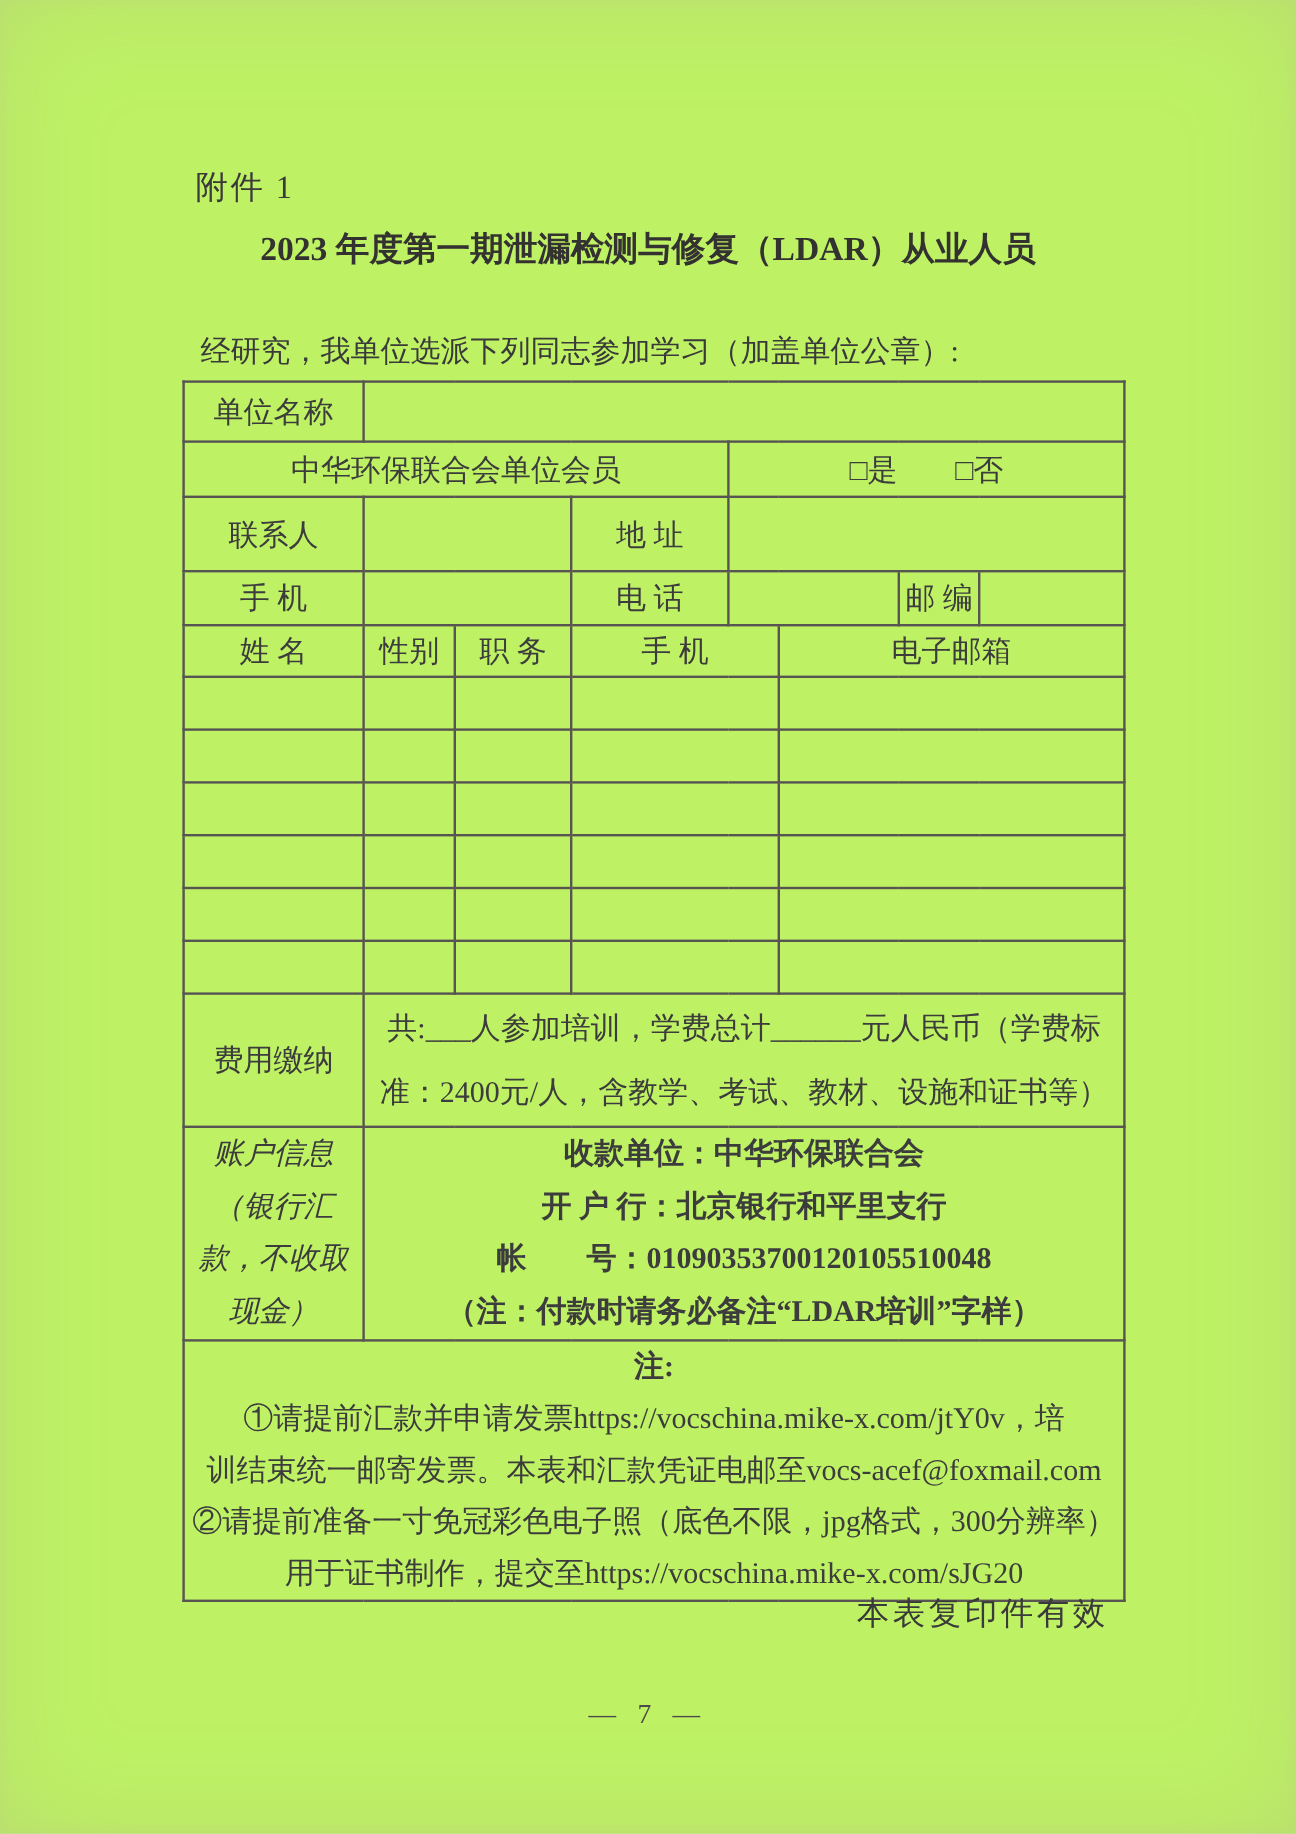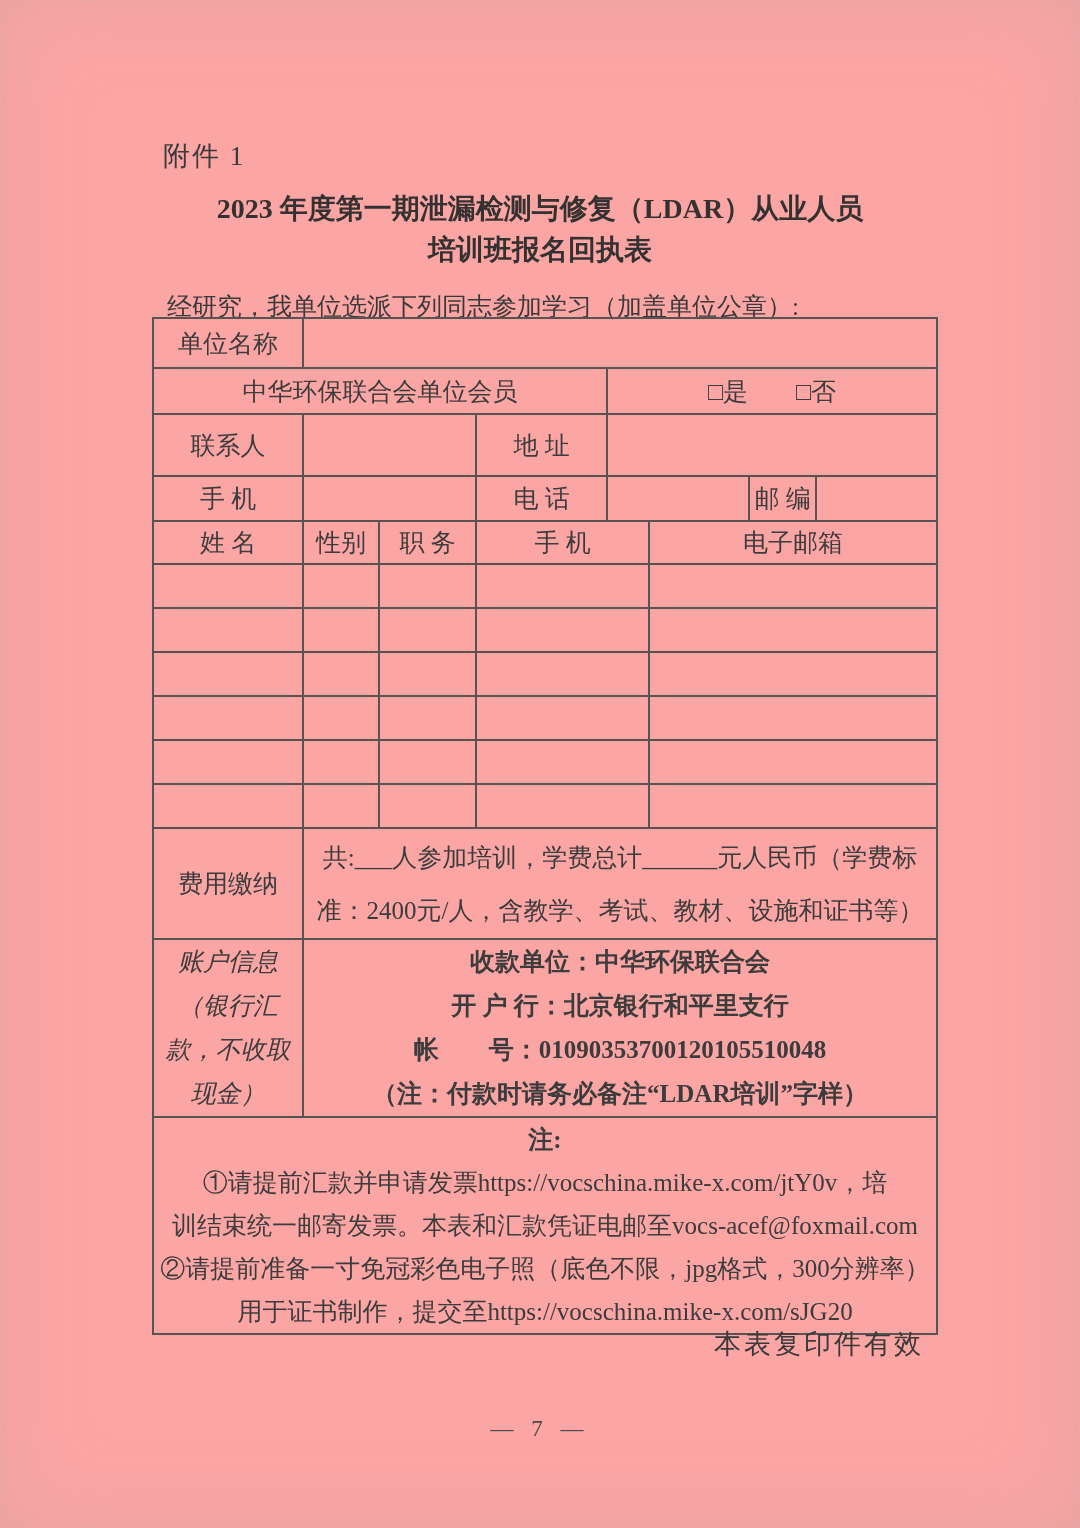--- a/index.html
+++ b/index.html
@@ -5,21 +5,21 @@
   html, body { margin: 0; padding: 0; }
   body {
     font-family: "Liberation Serif", "DejaVu Serif", serif;
     background: #e8e8e8;
   }
   .page {
     position: relative;
     width: 1080px;
     height: 1528px;
     margin: 0 auto;
-    background-color: #fca5a5;
+    background-color: #bef264;
     box-shadow: inset 0 0 90px rgba(168,158,148,0.22), inset 0 0 12px rgba(190,180,170,0.15);
     color: #3a3a3a;
     overflow: hidden;
   }
   .attachment {
     position: absolute;
     left: 163px;
     top: 138px;
     font-size: 27px;
     letter-spacing: 2px;
@@ -31,21 +31,21 @@
     width: 100%;
     text-align: center;
     font-weight: bold;
     color: #333230;
     font-size: 28px;
     line-height: 41px;
   }
   .intro {
     position: absolute;
     left: 167px;
-    top: 290px;
+    top: 276px;
     font-size: 25px;
   }
   table.form {
     position: absolute;
     left: 152px;
     top: 317px;
     width: 784px;
     border-collapse: collapse;
     table-layout: fixed;
     font-size: 25px;
@@ -91,21 +91,20 @@
 </style>
 </head>
 <body>
 
 <div class="page">
 
   <div class="attachment">附件 1</div>
 
   <div class="title">
     <div>2023 年度第一期泄漏检测与修复（LDAR）从业人员</div>
-    <div>培训班报名回执表</div>
   </div>
 
   <div class="intro">经研究，我单位选派下列同志参加学习（加盖单位公章）:</div>
 
   <table class="form">
     <colgroup>
       <col style="width:150px">
       <col style="width:76px">
       <col style="width:97px">
       <col style="width:131px">

